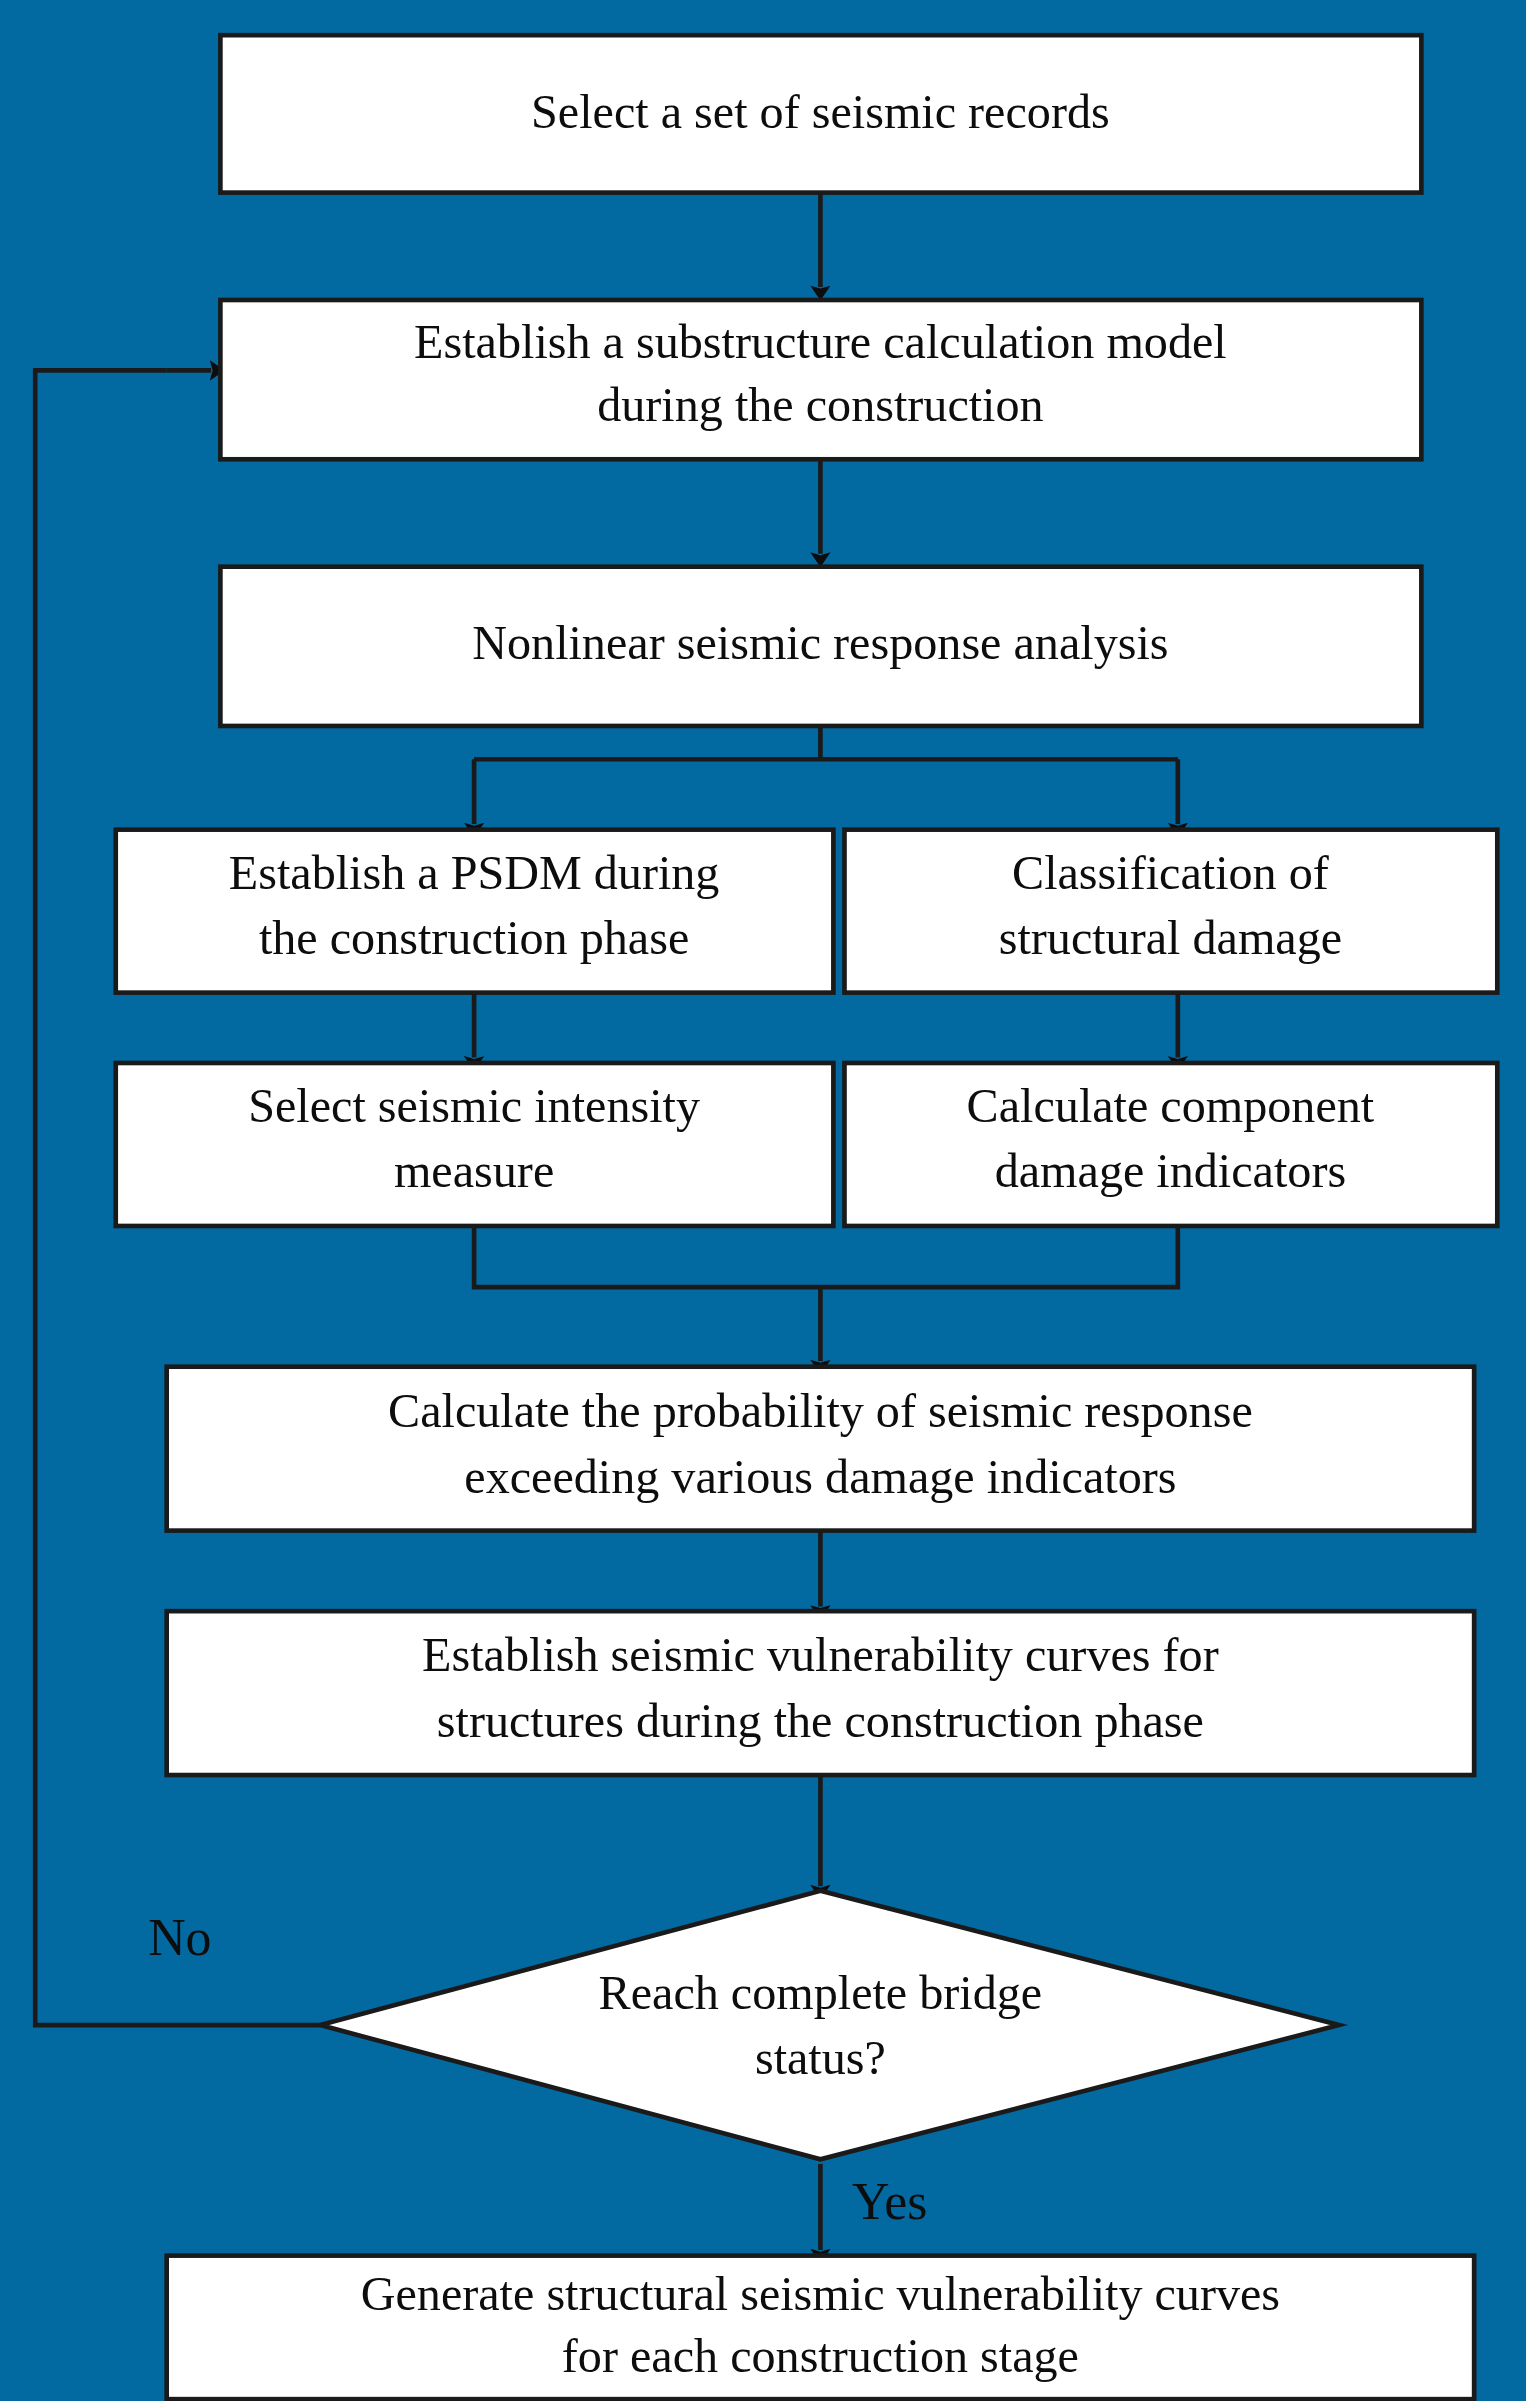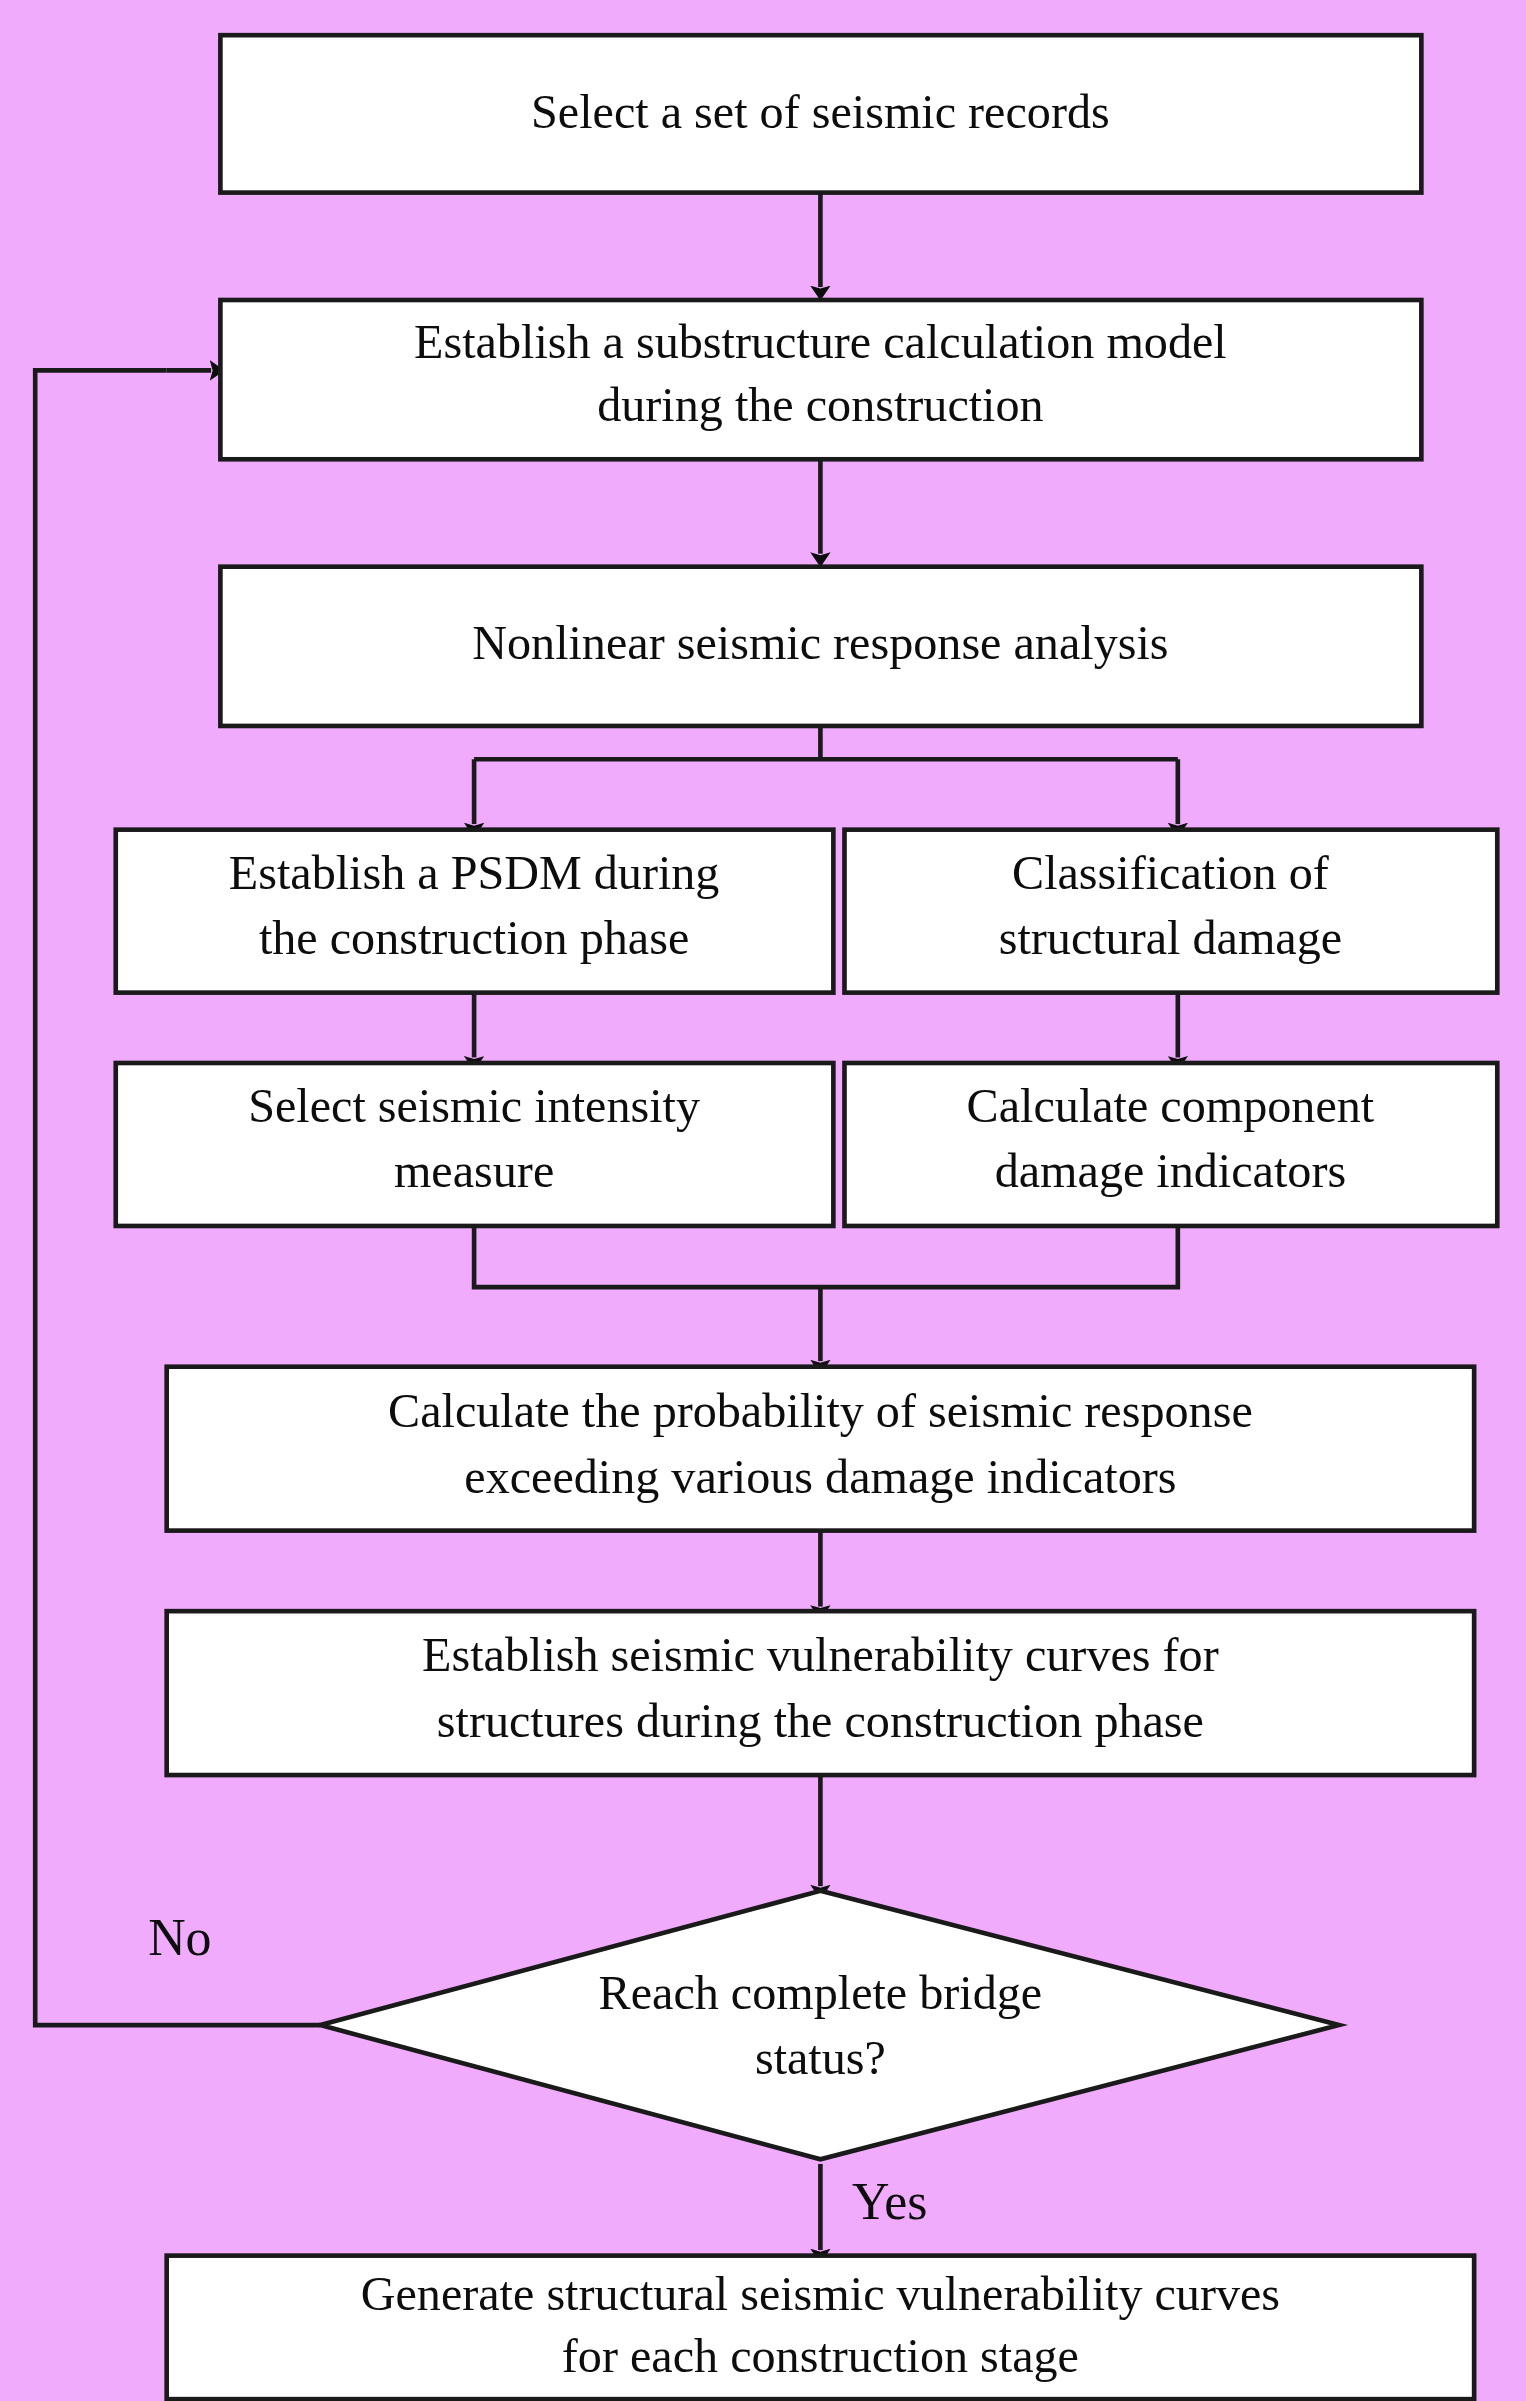--- a/index.html
+++ b/index.html
@@ -11,21 +11,21 @@
   body {
     width: 1526px;
     height: 2401px;
     overflow: hidden;
     font-family: "Liberation Serif", "DejaVu Serif", serif;
   }
   #flowchart-root {
     position: relative;
     width: 1526px;
     height: 2401px;
-    background: #f0abfc;
+    background: #0369a1;
   }
   svg.chart-svg {
     position: absolute;
     top: 0;
     left: 0;
     width: 1526px;
     height: 2401px;
     display: block;
   }
   .node-box {

